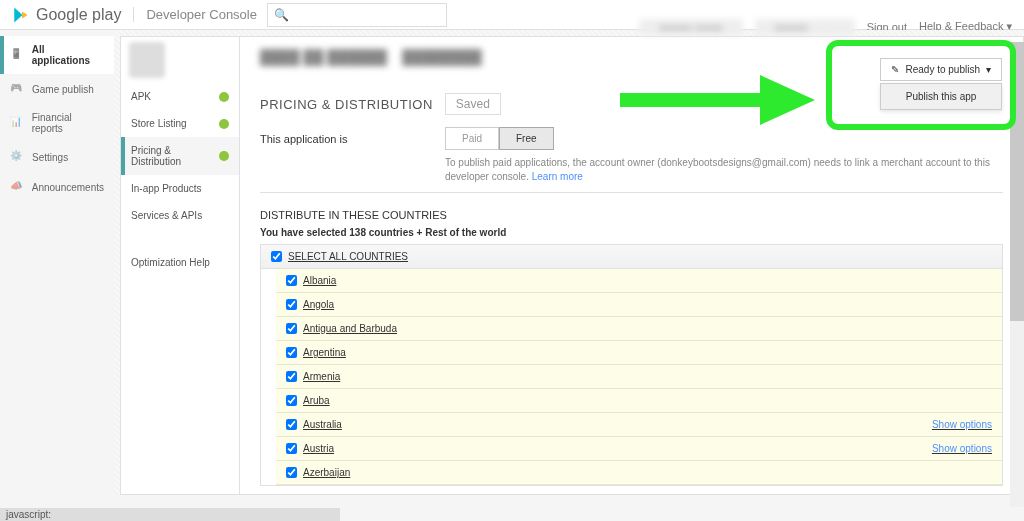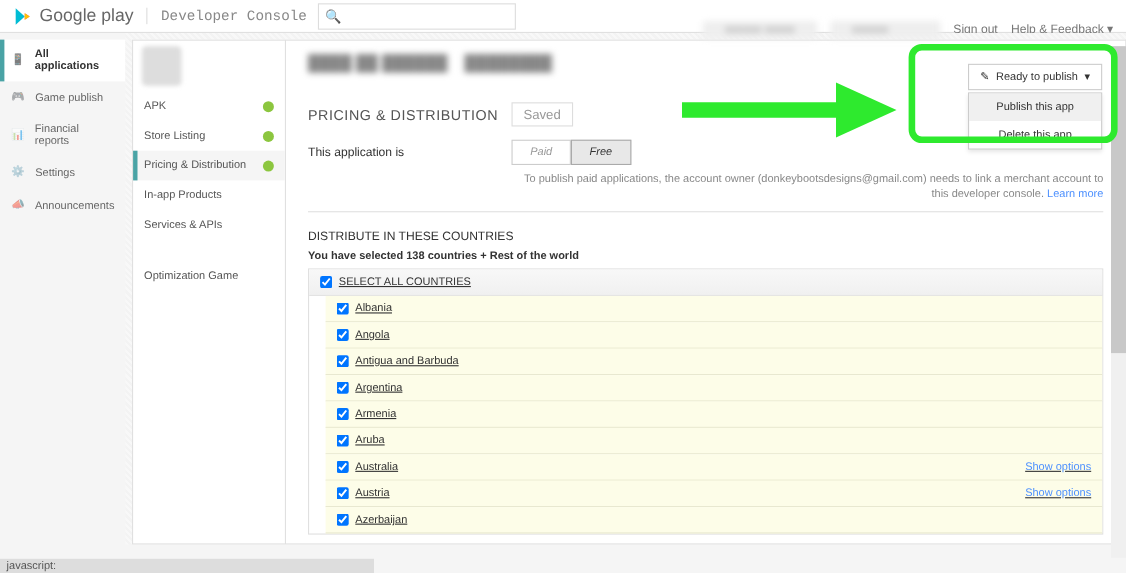--- a/index.html
+++ b/index.html
@@ -2,60 +2,60 @@
 <html><head>
   <meta charset="utf-8">
   <style>
     * { margin: 0; padding: 0; box-sizing: border-box; font-family: Arial, sans-serif; }
     body { background: #f5f5f5; font-size: 11px; color: #333; width: 1024px; height: 521px; overflow: hidden; position: relative; }
     
     .header { background: #fff; border-bottom: 1px solid #e0e0e0; height: 30px; display: flex; align-items: center; padding: 0 12px; }
     .logo { display: flex; align-items: center; gap: 6px; }
     .play-icon { width: 18px; height: 18px; }
     .logo-text { color: #666; font-size: 16px; }
-    .console-text { color: #888; font-size: 13px; border-left: 1px solid #ddd; padding-left: 12px; margin-left: 12px; font-family: Liberation Mono, monospace; }
+    .console-text { color: #888; font-size: 13px; border-left: 1px solid #ddd; padding-left: 12px; margin-left: 12px; }
     .search-box { margin-left: 10px; border: 1px solid #ddd; background: #fff; height: 24px; width: 180px; display: flex; align-items: center; padding: 0 6px; }
     .search-icon { color: #bbb; font-size: 12px; }
     .search-input { border: none; outline: none; width: 100%; margin-left: 4px; font-size: 11px; }
     .header-right { margin-left: auto; display: flex; align-items: center; gap: 12px; color: #777; font-size: 11px; margin-top: 24px; }
     .blurred-text { filter: blur(3px); color: #999; background: #eee; padding: 2px 20px; border-radius: 2px; }
     .header-link { cursor: pointer; }
     
     .main { display: flex; height: calc(100% - 42px - 14px); }
     
     .left-nav { width: 114px; background: #f5f5f5; padding-top: 6px; }
     .nav-item { display: flex; align-items: center; gap: 8px; padding: 8px 10px; color: #666; cursor: pointer; font-size: 10px; }
     .nav-item.active { background: #fff; border-left: 4px solid #4aa3a5; color: #333; font-weight: bold; padding-left: 6px; }
     .nav-icon { width: 14px; height: 14px; display: inline-block; }
     
     .content { flex: 1; background: repeating-linear-gradient(45deg, #f8f8f8, #f8f8f8 2px, #f3f3f3 2px, #f3f3f3 4px); display: flex; padding: 6px 0 0 6px; }
     
-    .app-nav { width: 140px; background: #fff; border: 1px solid #e0e0e0; }
+    .app-nav { width: 120px; background: #fff; border: 1px solid #e0e0e0; }
     .app-icon-box { height: 46px; display: flex; align-items: center; justify-content: flex-start; padding-left: 8px; }
     .app-icon-blur { width: 36px; height: 36px; background: #ddd; filter: blur(2px); border-radius: 4px; }
     .app-nav-item { padding: 8px 10px; font-size: 10px; color: #555; cursor: pointer; display: flex; justify-content: space-between; align-items: center; }
     .app-nav-item.active { background: #f5f5f5; border-left: 4px solid #4aa3a5; padding-left: 6px; }
     .check-dot { width: 10px; height: 10px; background: #8cc63f; border-radius: 50%; display: inline-block; }
     
     .main-content { flex: 1; background: #fff; border: 1px solid #e0e0e0; border-left: none; padding: 0; overflow: hidden; }
     .app-title-bar { height: 46px; padding: 12px 20px; }
     .app-title-blur { filter: blur(3px); color: #888; font-size: 14px; }
     
     .section { padding: 10px 20px; }
     .section-header { display: flex; align-items: center; gap: 12px; margin-bottom: 12px; }
     .section-title { font-size: 13px; font-weight: 400; color: #555; letter-spacing: 0.5px; }
     .saved-badge { border: 1px solid #ddd; padding: 3px 10px; font-size: 12px; color: #999; }
     
     .form-row { display: flex; align-items: flex-start; margin-bottom: 8px; }
     .form-label { width: 185px; font-size: 11px; color: #333; padding-top: 6px; }
     .form-control { flex: 1; }
     .toggle-buttons { display: flex; }
-    .toggle-btn { border: 1px solid #ccc; padding: 5px 16px; font-size: 10px; cursor: pointer; background: #fff; color: #999; font-style: italic; }
+    .toggle-btn { border: 1px solid #ccc; padding: 5px 16px; font-size: 10px; cursor: pointer; background: #fff; color: #999; }
     .toggle-btn.active { background: #e8e8e8; border-color: #aaa; color: #333; }
-    .help-text { font-size: 10px; color: #888; margin-top: 6px; line-height: 1.4; text-align: right; }
+    .help-text { font-size: 10px; color: #888; margin-top: 6px; line-height: 1.4; }
     .help-text a { color: #4d90fe; text-decoration: none; }
     
     .countries-section { margin-top: 16px; }
     .countries-title { font-size: 11px; color: #333; margin-bottom: 6px; }
     .countries-subtitle { font-size: 10px; color: #333; margin-bottom: 6px; font-weight: bold; }
     .countries-table { border: 1px solid #e0e0e0; text-decoration: underline; }
     .country-header { background: linear-gradient(#f8f8f8, #f0f0f0); padding: 6px 10px; font-size: 10px; border-bottom: 1px solid #e0e0e0; display: flex; align-items: center; gap: 6px; }
     .country-row { background: #fdfde8; padding: 6px 10px; font-size: 10px; border-bottom: 1px solid #e8e8d0; display: flex; align-items: center; gap: 6px; margin-left: 15px; }
     .country-checkbox { width: 11px; height: 11px; }
     .show-options { margin-left: auto; color: #4d90fe; cursor: pointer; font-size: 10px; }
@@ -143,21 +143,21 @@
           </div>
           <div class="app-nav-item">
             <span>In-app Products</span>
           </div>
           <div class="app-nav-item">
             <span>Services &amp; APIs</span>
           </div>
         </div>
       <div style="height:20px"></div>
       <div class="app-nav-item">
-        <span>Optimization Game</span>
+        <span>Optimization Help</span>
       </div>
     </div>
 
     <div class="main-content">
       <div class="app-title-bar">
         <span class="app-title-blur">████ ██ ██████ &nbsp;&nbsp; ████████</span>
       </div>
       <div class="section">
         <div class="section-header">
           <span class="section-title">PRICING &amp; DISTRIBUTION</span>
@@ -236,21 +236,20 @@
 </div>
 
 <div class="publish-dropdown">
   <div class="publish-btn">
     <span>✎</span>
     <span>Ready to publish</span>
     <span>▾</span>
   </div>
   <div class="publish-menu" id="publish-menu">
       <div class="publish-menu-item highlighted">Publish this app</div>
-      <div class="publish-menu-item">Delete this app</div>
     </div>
 </div>
 
 <div class="green-highlight"></div>
 <svg class="green-arrow" width="200" height="60" viewBox="0 0 200 60">
   <path d="M0 30 L160 30" stroke="#2eea2e" stroke-width="14" fill="none"></path>
   <path d="M140 5 L195 30 L140 55 Z" fill="#2eea2e"></path>
 </svg>
 
 <div class="status-bar">javascript:</div>

